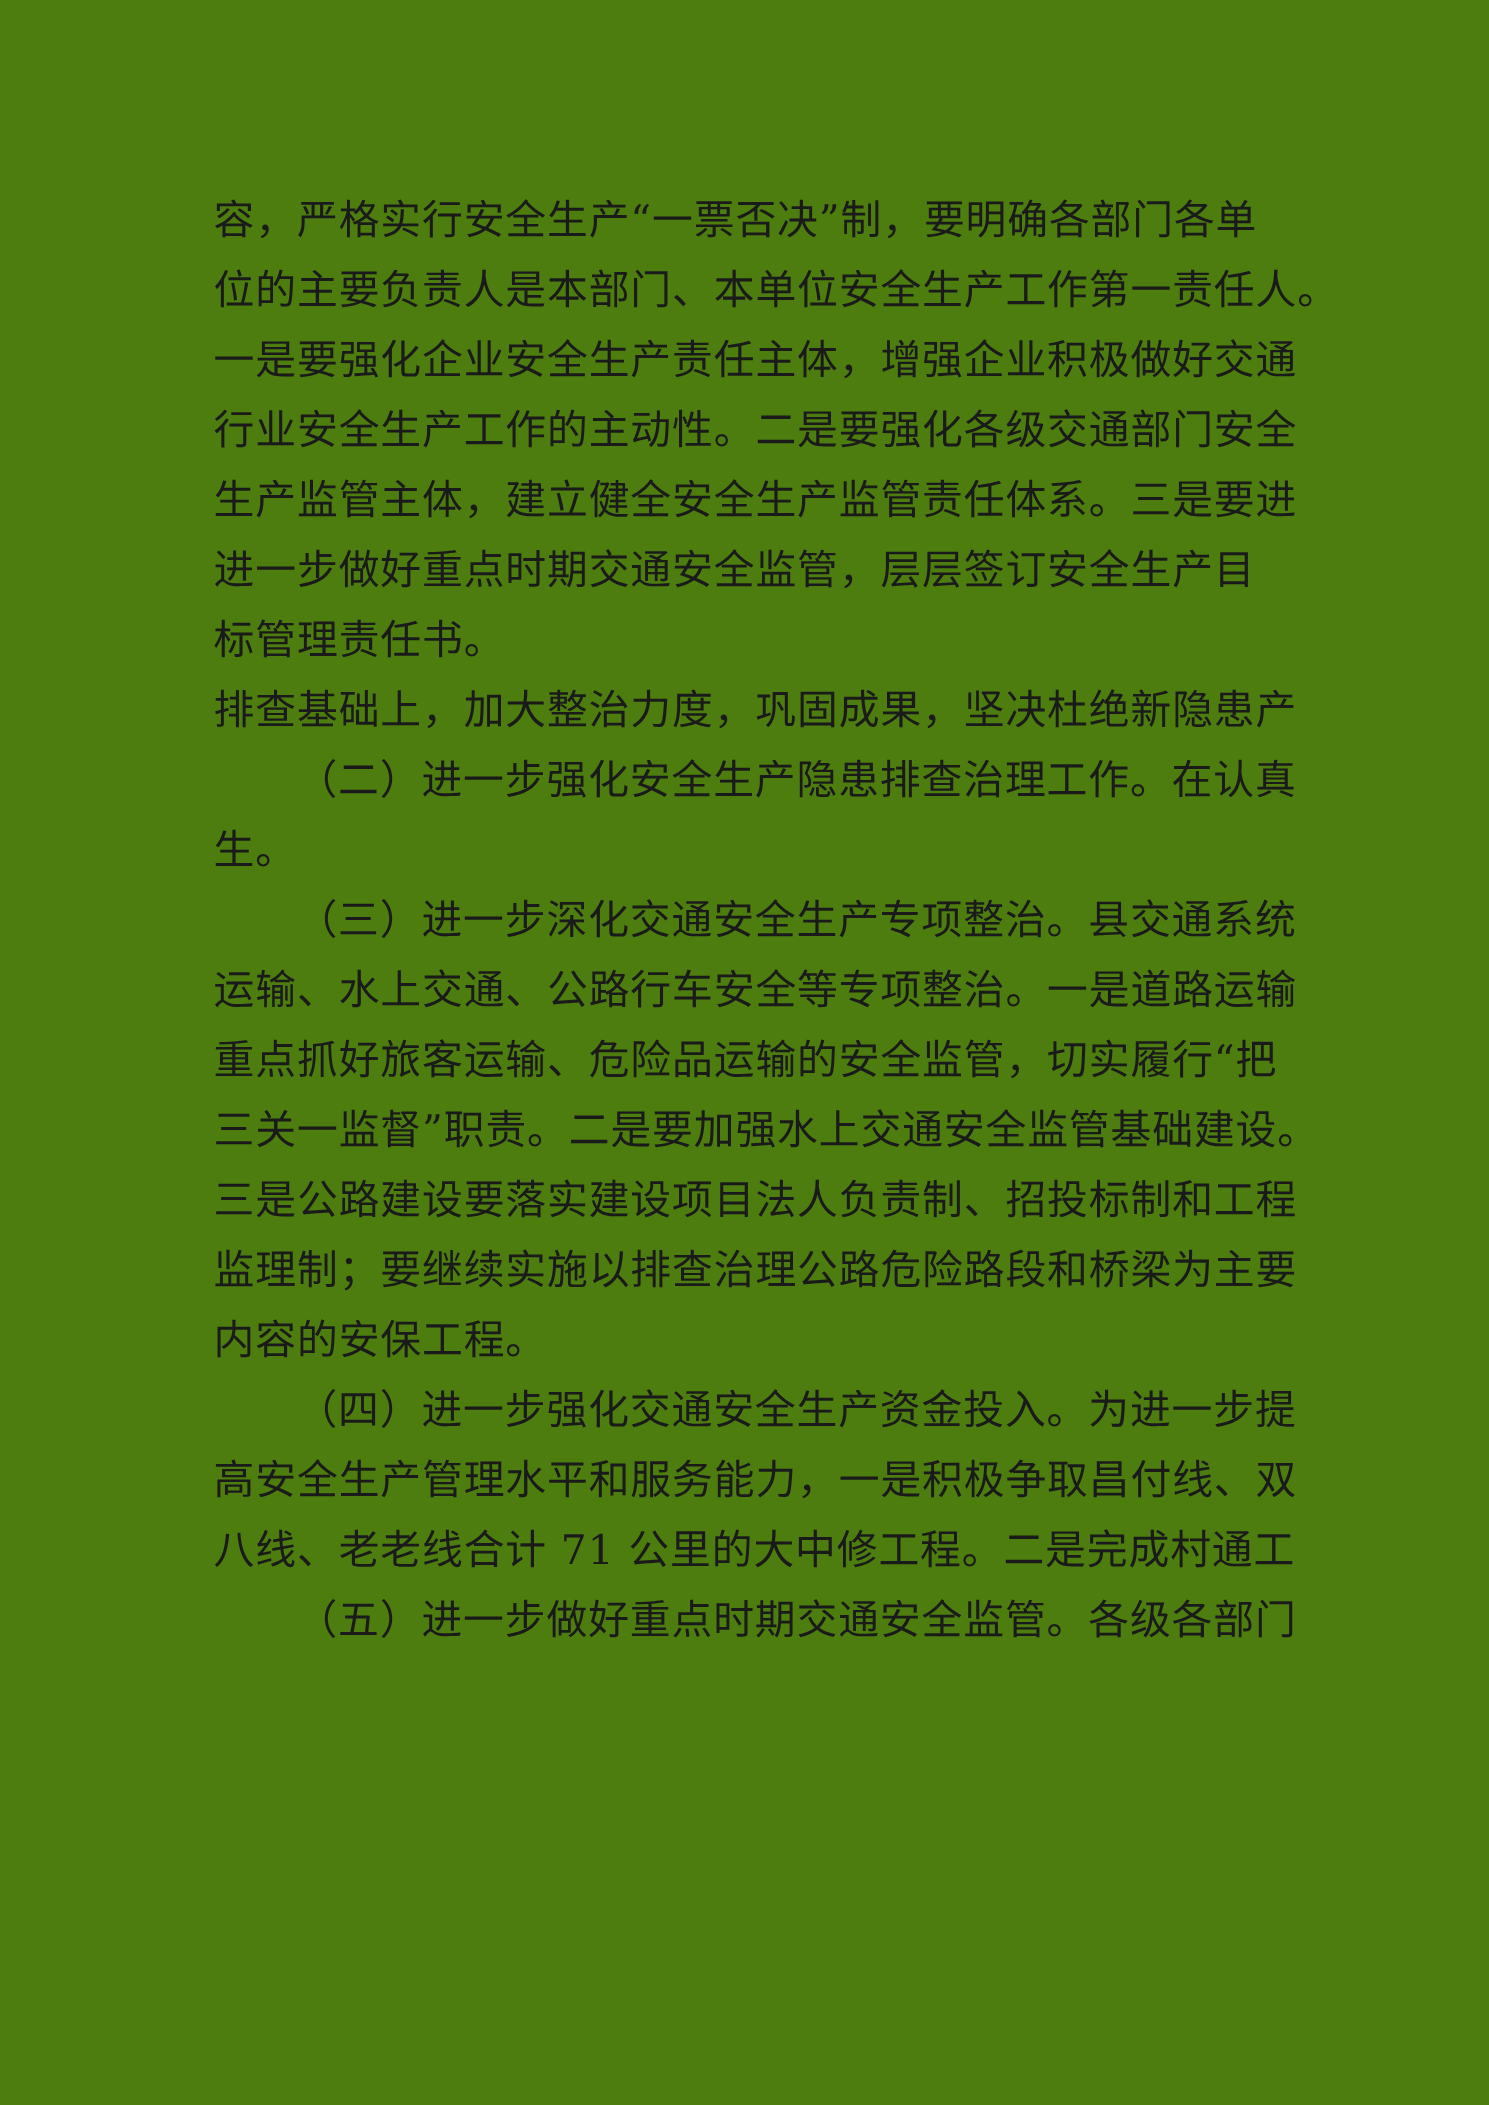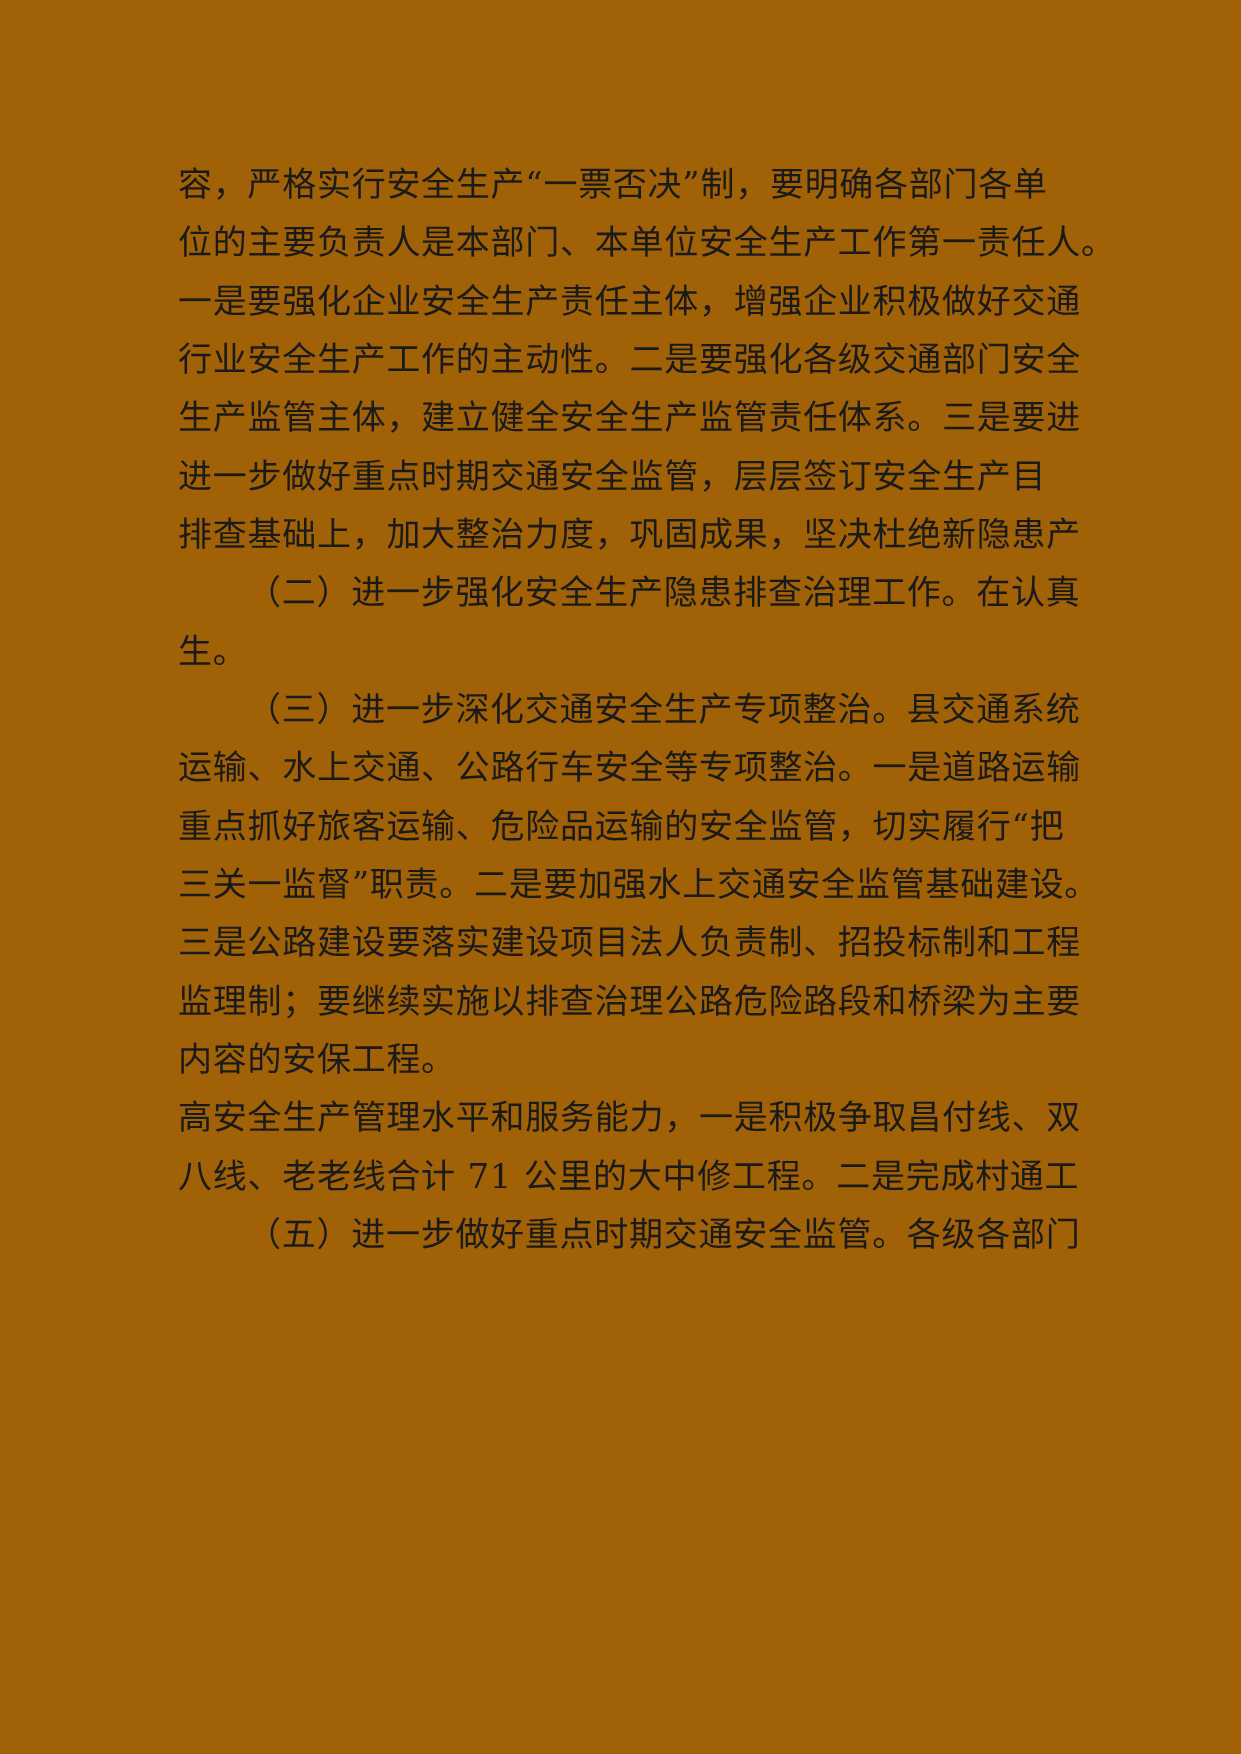--- a/index.html
+++ b/index.html
@@ -4,21 +4,21 @@
 <style>
   html, body {
     margin: 0;
     padding: 0;
     background: #ffffff;
   }
   .page {
     position: relative;
     width: 1241px;
     height: 1754px;
-    background: #a16207;
+    background: #4d7c0f;
     overflow: hidden;
     font-family: "DejaVu Serif", "Liberation Serif", serif;
     color: #1a1a1a;
   }
   .text-block {
     position: absolute;
     left: 178px;
     top: 155px;
     width: 903px;
   }
@@ -43,36 +43,38 @@
 
 <div class="page">
   <div class="text-block">
       <div class="paragraph">
         <div class="line">容，严格实行安全生产“一票否决”制，要明确各部门各单</div>
         <div class="line">位的主要负责人是本部门、本单位安全生产工作第一责任人。</div>
         <div class="line">一是要强化企业安全生产责任主体，增强企业积极做好交通</div>
         <div class="line">行业安全生产工作的主动性。二是要强化各级交通部门安全</div>
         <div class="line">生产监管主体，建立健全安全生产监管责任体系。三是要进</div>
         <div class="line">进一步做好重点时期交通安全监管，层层签订安全生产目</div>
+        <div class="line">标管理责任书。</div>
       </div>
       <div class="paragraph">
         <div class="line">排查基础上，加大整治力度，巩固成果，坚决杜绝新隐患产</div>
         <div class="line first-indent">（二）进一步强化安全生产隐患排查治理工作。在认真</div>
         <div class="line">生。</div>
       </div>
       <div class="paragraph">
         <div class="line first-indent">（三）进一步深化交通安全生产专项整治。县交通系统</div>
         <div class="line">运输、水上交通、公路行车安全等专项整治。一是道路运输</div>
         <div class="line">重点抓好旅客运输、危险品运输的安全监管，切实履行“把</div>
         <div class="line">三关一监督”职责。二是要加强水上交通安全监管基础建设。</div>
         <div class="line">三是公路建设要落实建设项目法人负责制、招投标制和工程</div>
         <div class="line">监理制；要继续实施以排查治理公路危险路段和桥梁为主要</div>
         <div class="line">内容的安保工程。</div>
       </div>
       <div class="paragraph">
+        <div class="line first-indent">（四）进一步强化交通安全生产资金投入。为进一步提</div>
         <div class="line">高安全生产管理水平和服务能力，一是积极争取昌付线、双</div>
         <div class="line">八线、老老线合计 71 公里的大中修工程。二是完成村通工</div>
       </div>
       <div class="paragraph">
         <div class="line first-indent">（五）进一步做好重点时期交通安全监管。各级各部门</div>
       </div>
     </div>
 </div>
 
 </body></html>

